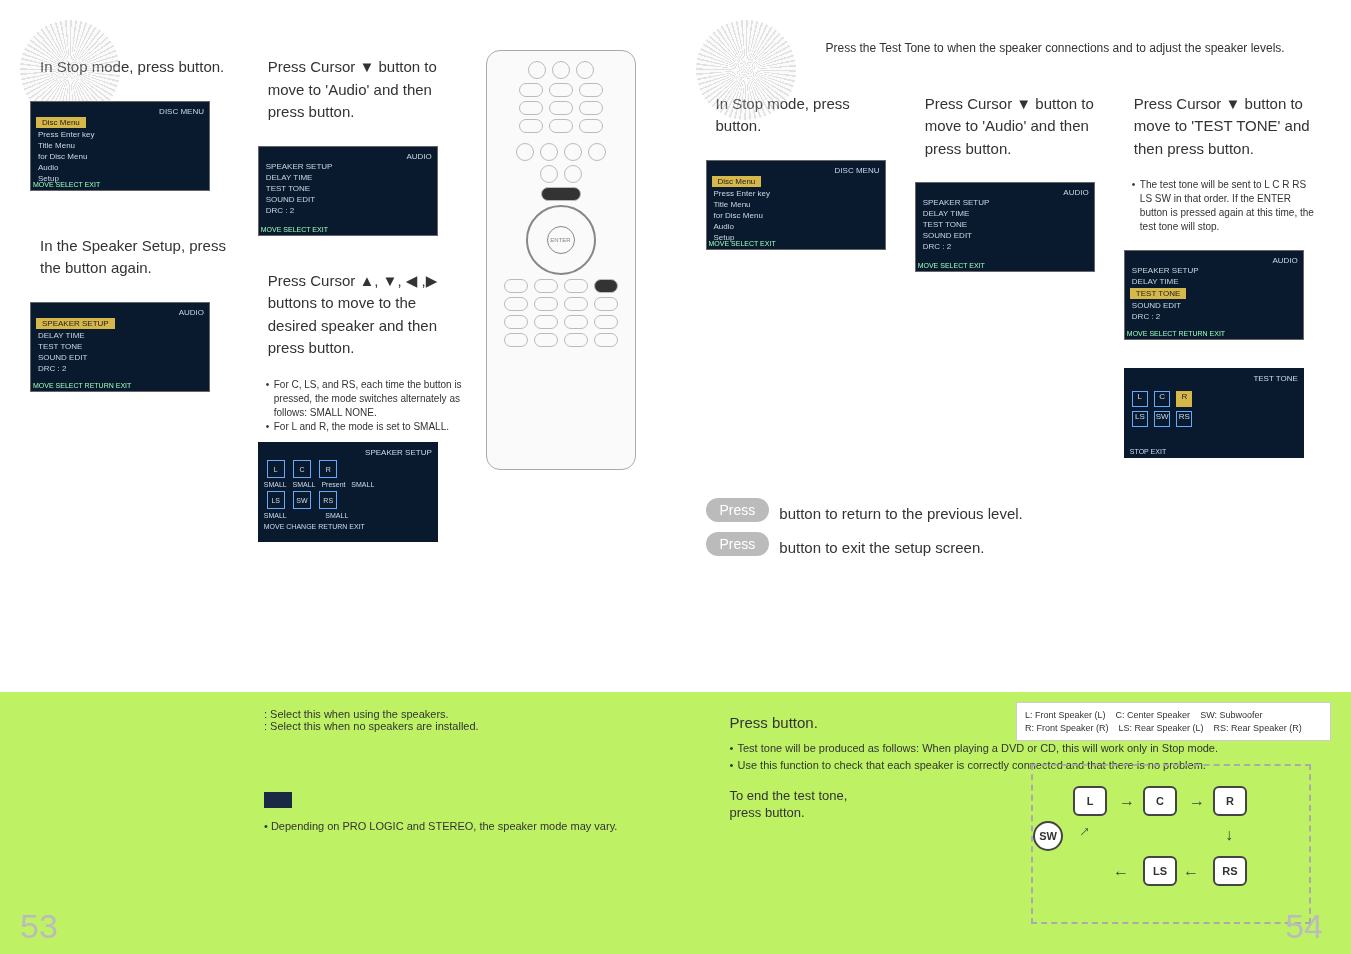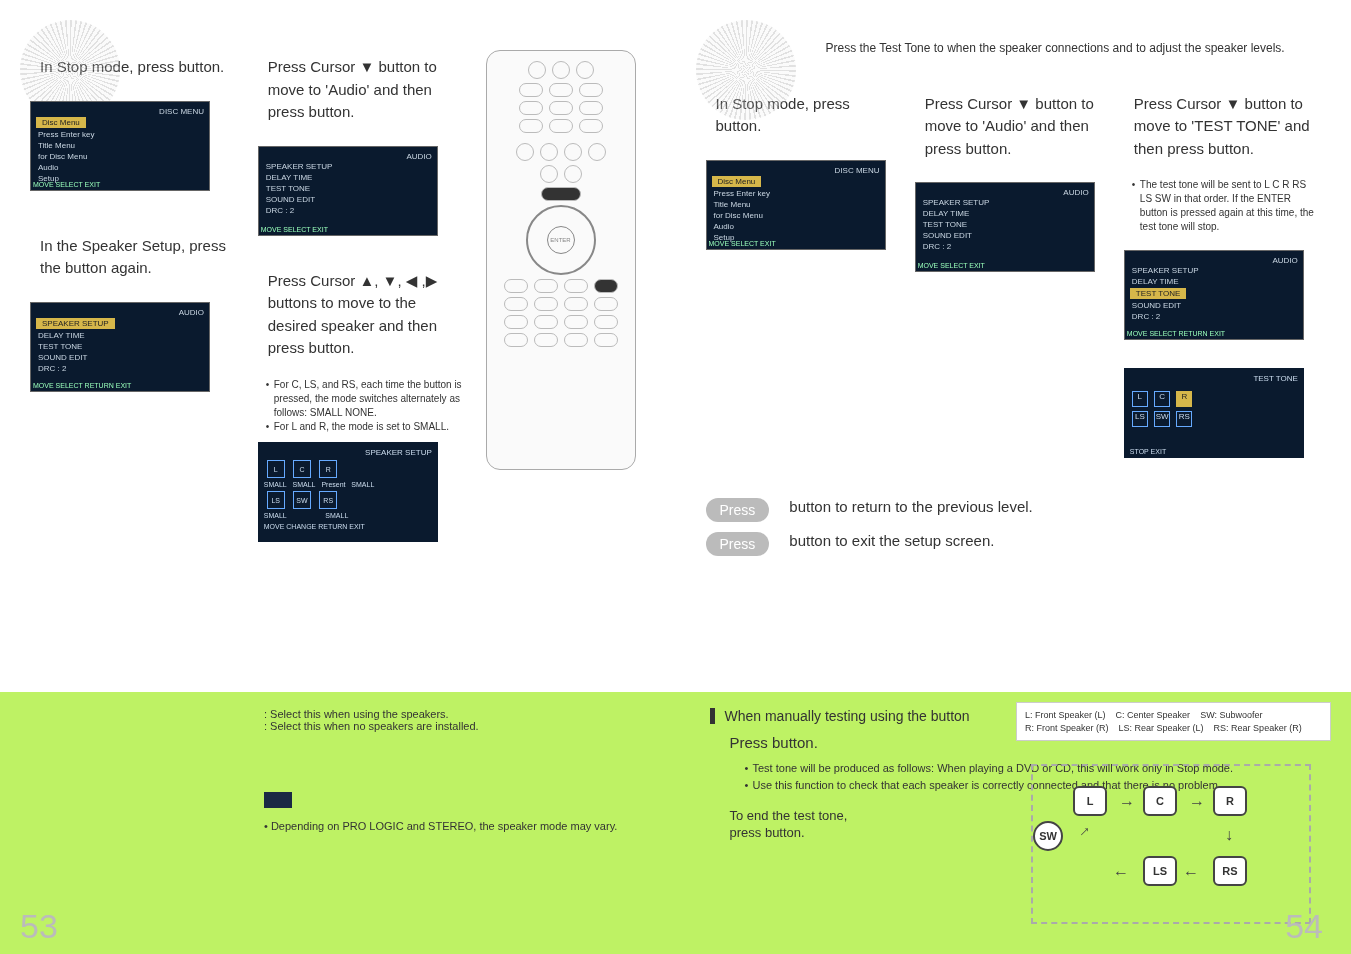--- a/index.html
+++ b/index.html
@@ -44,21 +44,21 @@
 .remote .rbtn{width:24px;height:14px;border:1px solid #bbb;border-radius:8px;}
 .remote .circ{width:18px;height:18px;border:1px solid #bbb;border-radius:50%;}
 .remote .big-circ{width:70px;height:70px;border:2px solid #888;border-radius:50%;display:flex;align-items:center;justify-content:center;}
 .remote .enter{width:28px;height:28px;border:1px solid #888;border-radius:50%;font-size:6px;display:flex;align-items:center;justify-content:center;}
 .remote .rowbtns{display:flex;gap:6px;}
 .pill-btn{
   display:inline-block; background:#bbb; color:#fff; border-radius:12px;
   padding:4px 14px; font-size:14px; margin-right:6px;
 }
 .return-rows{margin-top:40px;}
-.return-row{display:flex; align-items:flex-start; gap:14px; margin:10px 0; font-size:15px;}
+.return-row{display:flex; align-items:flex-end; gap:4px; margin:10px 0; font-size:15px;}
 .note-band{
   position:absolute; left:0; right:0; bottom:0; height:262px;
   background:#bef264; padding:16px 34px;
 }
 .note-head{font-size:14px; font-weight:400; border-left:5px solid #333; padding-left:10px; margin-bottom:10px;}
 .legend{
   position:absolute; right:20px; top:10px; background:#fff; border:1px solid #ccc;
   font-size:9px; padding:6px 8px; line-height:1.4; width:315px;
 }
 .pagenum{
@@ -77,21 +77,21 @@
 .flow-diagram{
   position:absolute; right:40px; bottom:30px; width:280px; height:160px;
   border:2px dashed #aaa; padding:10px;
 }
 .flow-diagram .bx{
   position:absolute;width:34px;height:30px;border:2px solid #444;border-radius:6px;
   display:flex;align-items:center;justify-content:center;font-weight:bold;font-size:11px;background:#fff;
 }
 .flow-diagram .arr{position:absolute;font-size:16px;color:#444;}
 .sub-instr{font-size:11px;line-height:1.4;margin-left:20px;}
-.sub-instr li{list-style:none;position:relative;padding-left:8px;margin:2px 15px;}
+.sub-instr li{list-style:none;position:relative;padding-left:8px;margin:2px 0;}
 .sub-instr li::before{content:"•";position:absolute;left:0;}
 .manual-head{font-size:15px;margin:6px 0 10px 20px;}
 .end-text{font-size:13px;margin:14px 0 0 20px;}
 </style>
 </head>
 <body>
 
 <div class="spread">
 
   <div class="page">
@@ -310,21 +310,20 @@
         <span class="pill-btn">Press</span>
         <span>button to return to the previous level.</span>
       </div>
       <div class="return-row">
         <span class="pill-btn">Press</span>
         <span>button to exit the setup screen.</span>
       </div>
     </div>
 
     <div class="note-band">
-      <div class="note-head">When manually testing using the                         button</div>
 
       <div class="legend">
         <span>L: Front Speaker (L)</span>&nbsp;&nbsp;&nbsp;
         <span>C: Center Speaker</span>&nbsp;&nbsp;&nbsp;
         <span>SW: Subwoofer</span><br>
         <span>R: Front Speaker (R)</span>&nbsp;&nbsp;&nbsp;
         <span>LS: Rear Speaker (L)</span>&nbsp;&nbsp;&nbsp;
         <span>RS: Rear Speaker (R)</span>
       </div>
 

